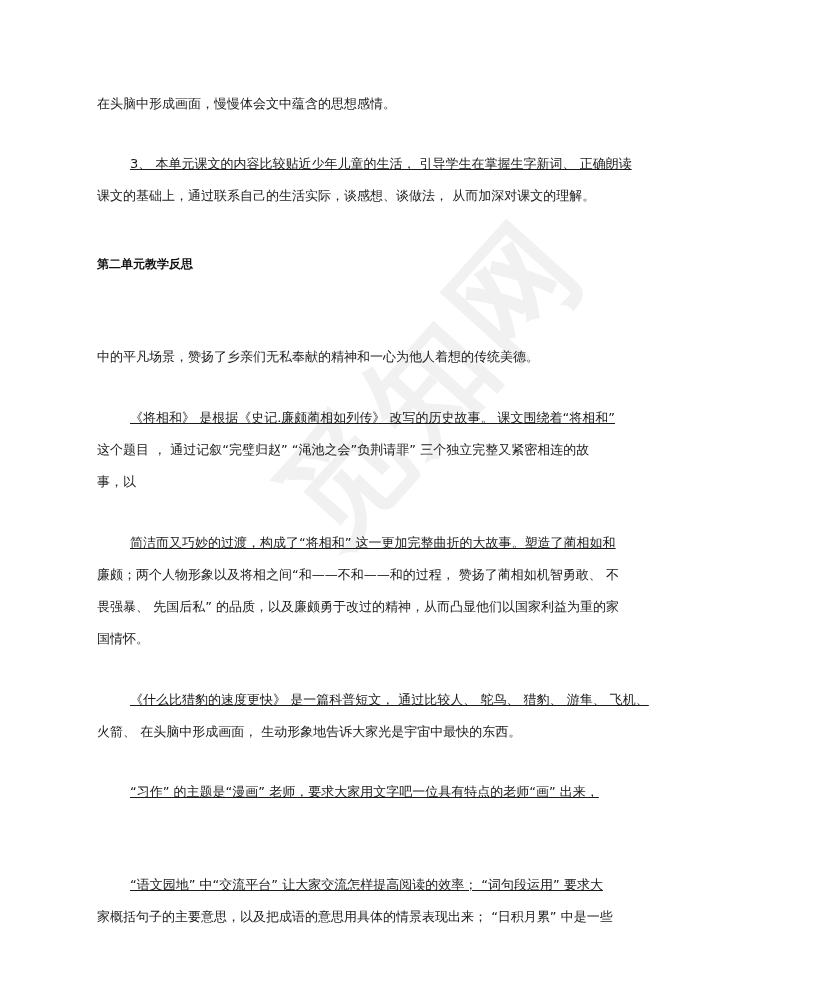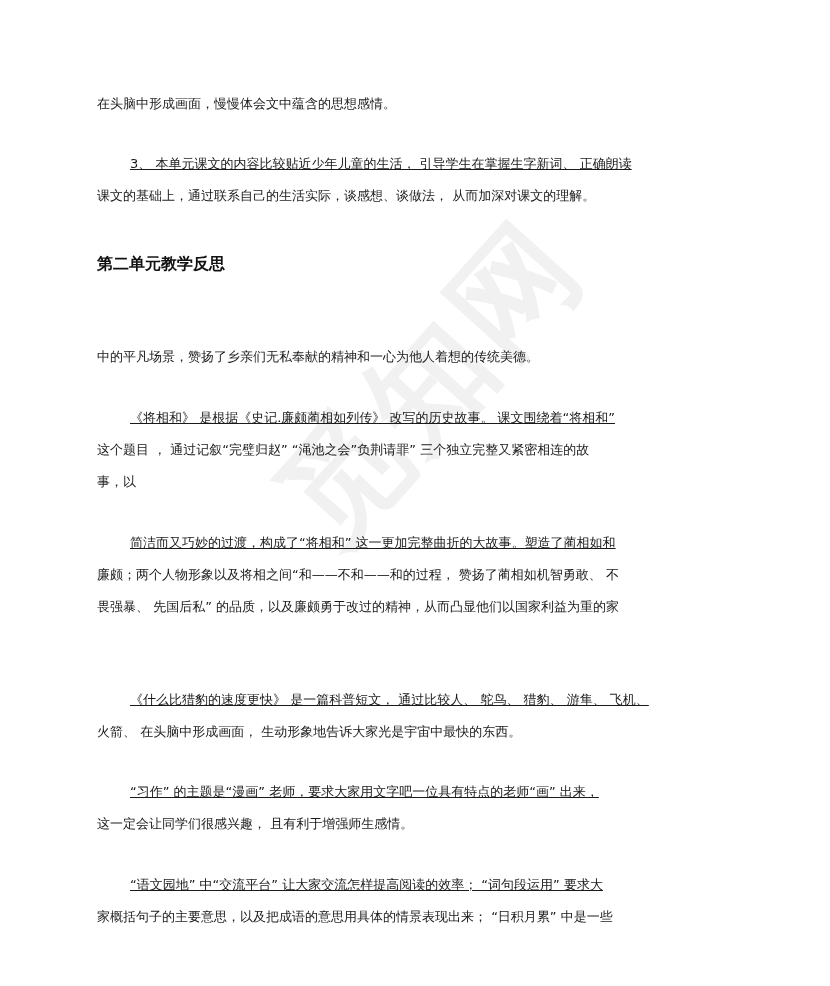--- a/index.html
+++ b/index.html
@@ -2,21 +2,21 @@
 <html><head>
 <meta charset="utf-8">
 <style>
   html, body { margin: 0; padding: 0; background: #ffffff; }
   body { width: 830px; height: 986px; position: relative; overflow: hidden;
          font-family: "DejaVu Sans", "Liberation Sans", sans-serif; color: #1a1a1a; }
   .page { position: absolute; left: 0; top: 0; width: 830px; height: 986px; background: #fff; }
   .line { position: absolute; left: 97px; width: 680px; font-size: 13px; line-height: 20px;
           white-space: nowrap; letter-spacing: 0px; }
   .line.indent { left: 130px; text-decoration: underline; }
-  .heading { position: absolute; left: 97px; font-size: 16px; font-weight: bold; line-height: 20px;
+  .heading { position: absolute; left: 97px; font-size: 12px; font-weight: bold; line-height: 20px;
              white-space: nowrap; color: #111; }
   .watermark { position: absolute; left: 250px; top: 300px; width: 330px; height: 200px;
                transform: rotate(-48deg); font-size: 120px; font-weight: bold; color: rgba(0,0,0,0.055);
                white-space: nowrap; letter-spacing: 6px; pointer-events: none; line-height: 200px;
                text-align: center; }
 </style>
 </head>
 <body>
 
 <div class="page">
@@ -31,23 +31,23 @@
 
   <div class="line" style="top:347px">中的平凡场景，赞扬了乡亲们无私奉献的精神和一心为他人着想的传统美德。</div>
 
   <div class="line indent" style="top:408px">《将相和》 是根据《史记.廉颇蔺相如列传》 改写的历史故事。 课文围绕着“将相和”</div>
   <div class="line" style="top:440px">这个题目 ， 通过记叙“完璧归赵” “渑池之会”负荆请罪” 三个独立完整又紧密相连的故</div>
   <div class="line" style="top:472px">事，以</div>
 
   <div class="line indent" style="top:533px">简洁而又巧妙的过渡，构成了“将相和” 这一更加完整曲折的大故事。塑造了蔺相如和</div>
   <div class="line" style="top:565px">廉颇；两个人物形象以及将相之间“和——不和——和的过程， 赞扬了蔺相如机智勇敢、 不</div>
   <div class="line" style="top:597px">畏强暴、 先国后私” 的品质，以及廉颇勇于改过的精神，从而凸显他们以国家利益为重的家</div>
+  <div class="line" style="top:629px">国情怀。</div>
 
   <div class="line indent" style="top:690px">《什么比猎豹的速度更快》 是一篇科普短文， 通过比较人、 鸵鸟、 猎豹、 游隼、 飞机、</div>
   <div class="line" style="top:722px">火箭、 在头脑中形成画面， 生动形象地告诉大家光是宇宙中最快的东西。</div>
 
   <div class="line indent" style="top:782px">“习作” 的主题是“漫画” 老师，要求大家用文字吧一位具有特点的老师“画” 出来，</div>
-  <div class="line" style="top:814px">这一定会让同学们很感兴趣， 且有利于增强师生感情。</div>
 
   <div class="line" style="top:907px">家概括句子的主要意思，以及把成语的意思用具体的情景表现出来； “日积月累” 中是一些</div>
   <div class="line indent" style="top:875px">“语文园地” 中“交流平台” 让大家交流怎样提高阅读的效率； “词句段运用” 要求大</div>
 
 </div>
 
 </body></html>

